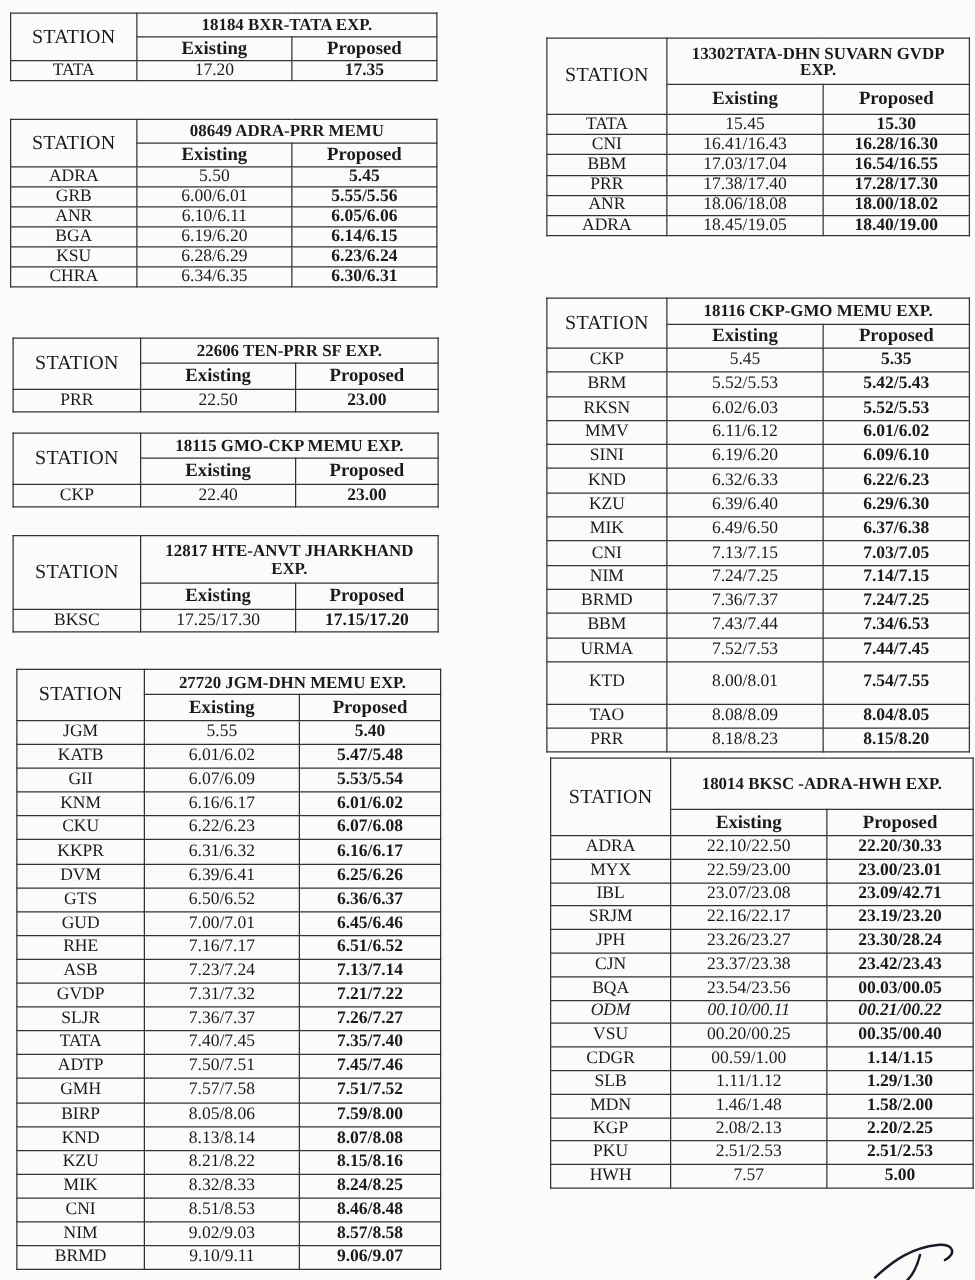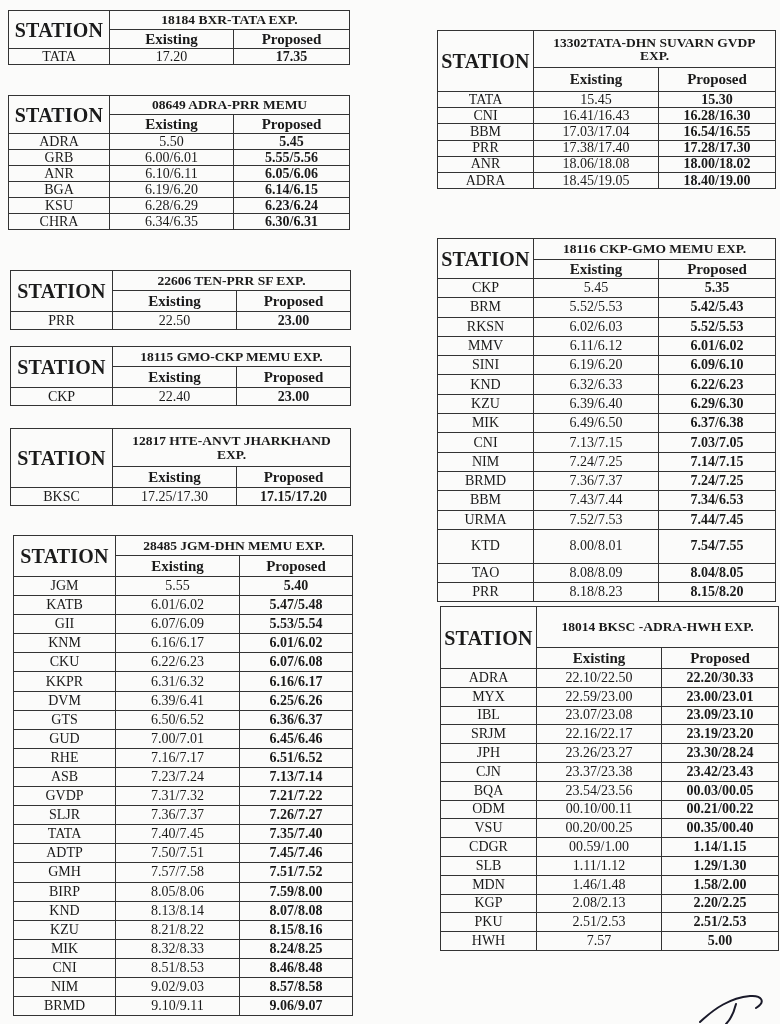--- a/index.html
+++ b/index.html
@@ -17,21 +17,21 @@
   }
   table.tt td, table.tt th {
     border: 1px solid #333;
     padding: 0;
     text-align: center;
     vertical-align: middle;
     line-height: 1;
     white-space: nowrap;
     overflow: hidden;
   }
-  th.st { font-weight: bold; font-size: 20px; letter-spacing: 0.2px; }
+  th.st { font-weight: normal; font-size: 16px; letter-spacing: 0.2px; }
   th.tn { font-weight: bold; font-size: 13.5px; line-height: 1.05; }
   th.sub { font-weight: bold; font-size: 15px; }
   td.stn { font-size: 14px; }
   td.ex { font-size: 14px; }
   td.pr { font-size: 14px; font-weight: bold; }
   .sig {
     position: absolute; left: 690px; top: 990px; width: 90px; height: 34px;
   }
 </style>
 </head>
@@ -185,21 +185,21 @@
     </table>
     <table class="tt" style="left: 13px; top: 535px; width: 339px;">
       <colgroup>
         <col style="width: 102px;">
         <col style="width: 124px;">
         <col style="width: 113px;">
       </colgroup>
       <thead>
         <tr>
           <th class="st" rowspan="2">STATION</th>
-          <th class="tn" colspan="2" style="height: 19px;">28485 JGM-DHN MEMU EXP.</th>
+          <th class="tn" colspan="2" style="height: 19px;">27720 JGM-DHN MEMU EXP.</th>
         </tr>
         <tr>
           <th class="sub" style="height: 20px;">Existing</th>
           <th class="sub" style="height: 20px;">Proposed</th>
         </tr>
       </thead>
       <tbody>
         <tr style="height: 19.1px;">
           <td class="stn">JGM</td>
           <td class="ex">5.55</td>
@@ -488,21 +488,21 @@
           <td class="pr">22.20/30.33</td>
         </tr>
         <tr style="height: 18.8px;">
           <td class="stn">MYX</td>
           <td class="ex">22.59/23.00</td>
           <td class="pr">23.00/23.01</td>
         </tr>
         <tr style="height: 18.8px;">
           <td class="stn">IBL</td>
           <td class="ex">23.07/23.08</td>
-          <td class="pr">23.09/23.10</td>
+          <td class="pr">23.09/42.71</td>
         </tr>
         <tr style="height: 18.8px;">
           <td class="stn">SRJM</td>
           <td class="ex">22.16/22.17</td>
           <td class="pr">23.19/23.20</td>
         </tr>
         <tr style="height: 18.8px;">
           <td class="stn">JPH</td>
           <td class="ex">23.26/23.27</td>
           <td class="pr">23.30/28.24</td>
@@ -510,21 +510,21 @@
         <tr style="height: 18.8px;">
           <td class="stn">CJN</td>
           <td class="ex">23.37/23.38</td>
           <td class="pr">23.42/23.43</td>
         </tr>
         <tr style="height: 18.8px;">
           <td class="stn">BQA</td>
           <td class="ex">23.54/23.56</td>
           <td class="pr">00.03/00.05</td>
         </tr>
-        <tr style="height: 18.8px;">
+        <tr style="height: 18.8px; font-style: italic;">
           <td class="stn">ODM</td>
           <td class="ex">00.10/00.11</td>
           <td class="pr">00.21/00.22</td>
         </tr>
         <tr style="height: 18.8px;">
           <td class="stn">VSU</td>
           <td class="ex">00.20/00.25</td>
           <td class="pr">00.35/00.40</td>
         </tr>
         <tr style="height: 18.8px;">

